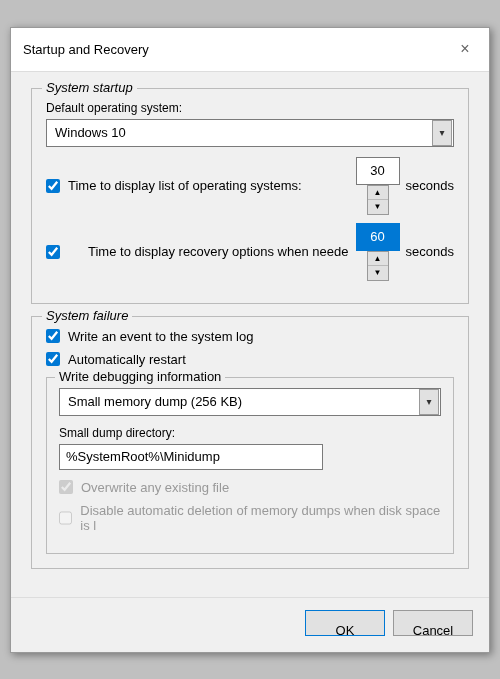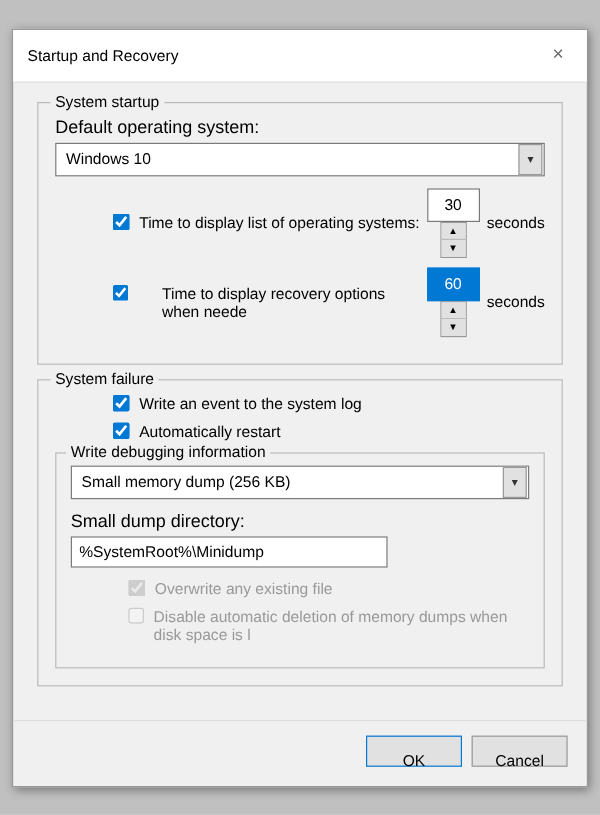--- a/index.html
+++ b/index.html
@@ -68,20 +68,21 @@
     }
 
     .group-box-title {
       position: absolute;
       top: -9px;
       left: 10px;
       background: #f0f0f0;
       padding: 0 4px;
       font-size: 13px;
       color: #000;
+      font-style: italic;
     }
 
     .form-row {
       margin-bottom: 10px;
     }
 
     .dropdown-wrapper {
       position: relative;
       width: 100%;
       margin-bottom: 10px;
@@ -117,23 +118,22 @@
     }
 
     .dropdown-arrow::after {
       content: '▾';
       font-size: 10px;
       color: #333;
     }
 
     .checkbox-row {
       display: flex;
-      align-items: flex-start;
+      align-items: center;
       margin-bottom: 8px;
-      margin-left: 48px;
     }
 
     .checkbox-row input[type="checkbox"] {
       margin-right: 8px;
       width: 14px;
       height: 14px;
       cursor: pointer;
       accent-color: #0078d4;
     }
 
@@ -215,21 +215,21 @@
       width: 220px;
       height: 26px;
       border: 1px solid #7a7a7a;
       padding: 3px 6px;
       font-size: 13px;
       background: #fff;
       color: #000;
     }
 
     .input-label {
-      font-size: 15px;
+      font-size: 12px;
       color: #000;
       margin-bottom: 4px;
       display: block;
     }
 
     .button-row {
       display: flex;
       justify-content: flex-end;
       padding: 12px 16px 16px 16px;
       gap: 8px;

